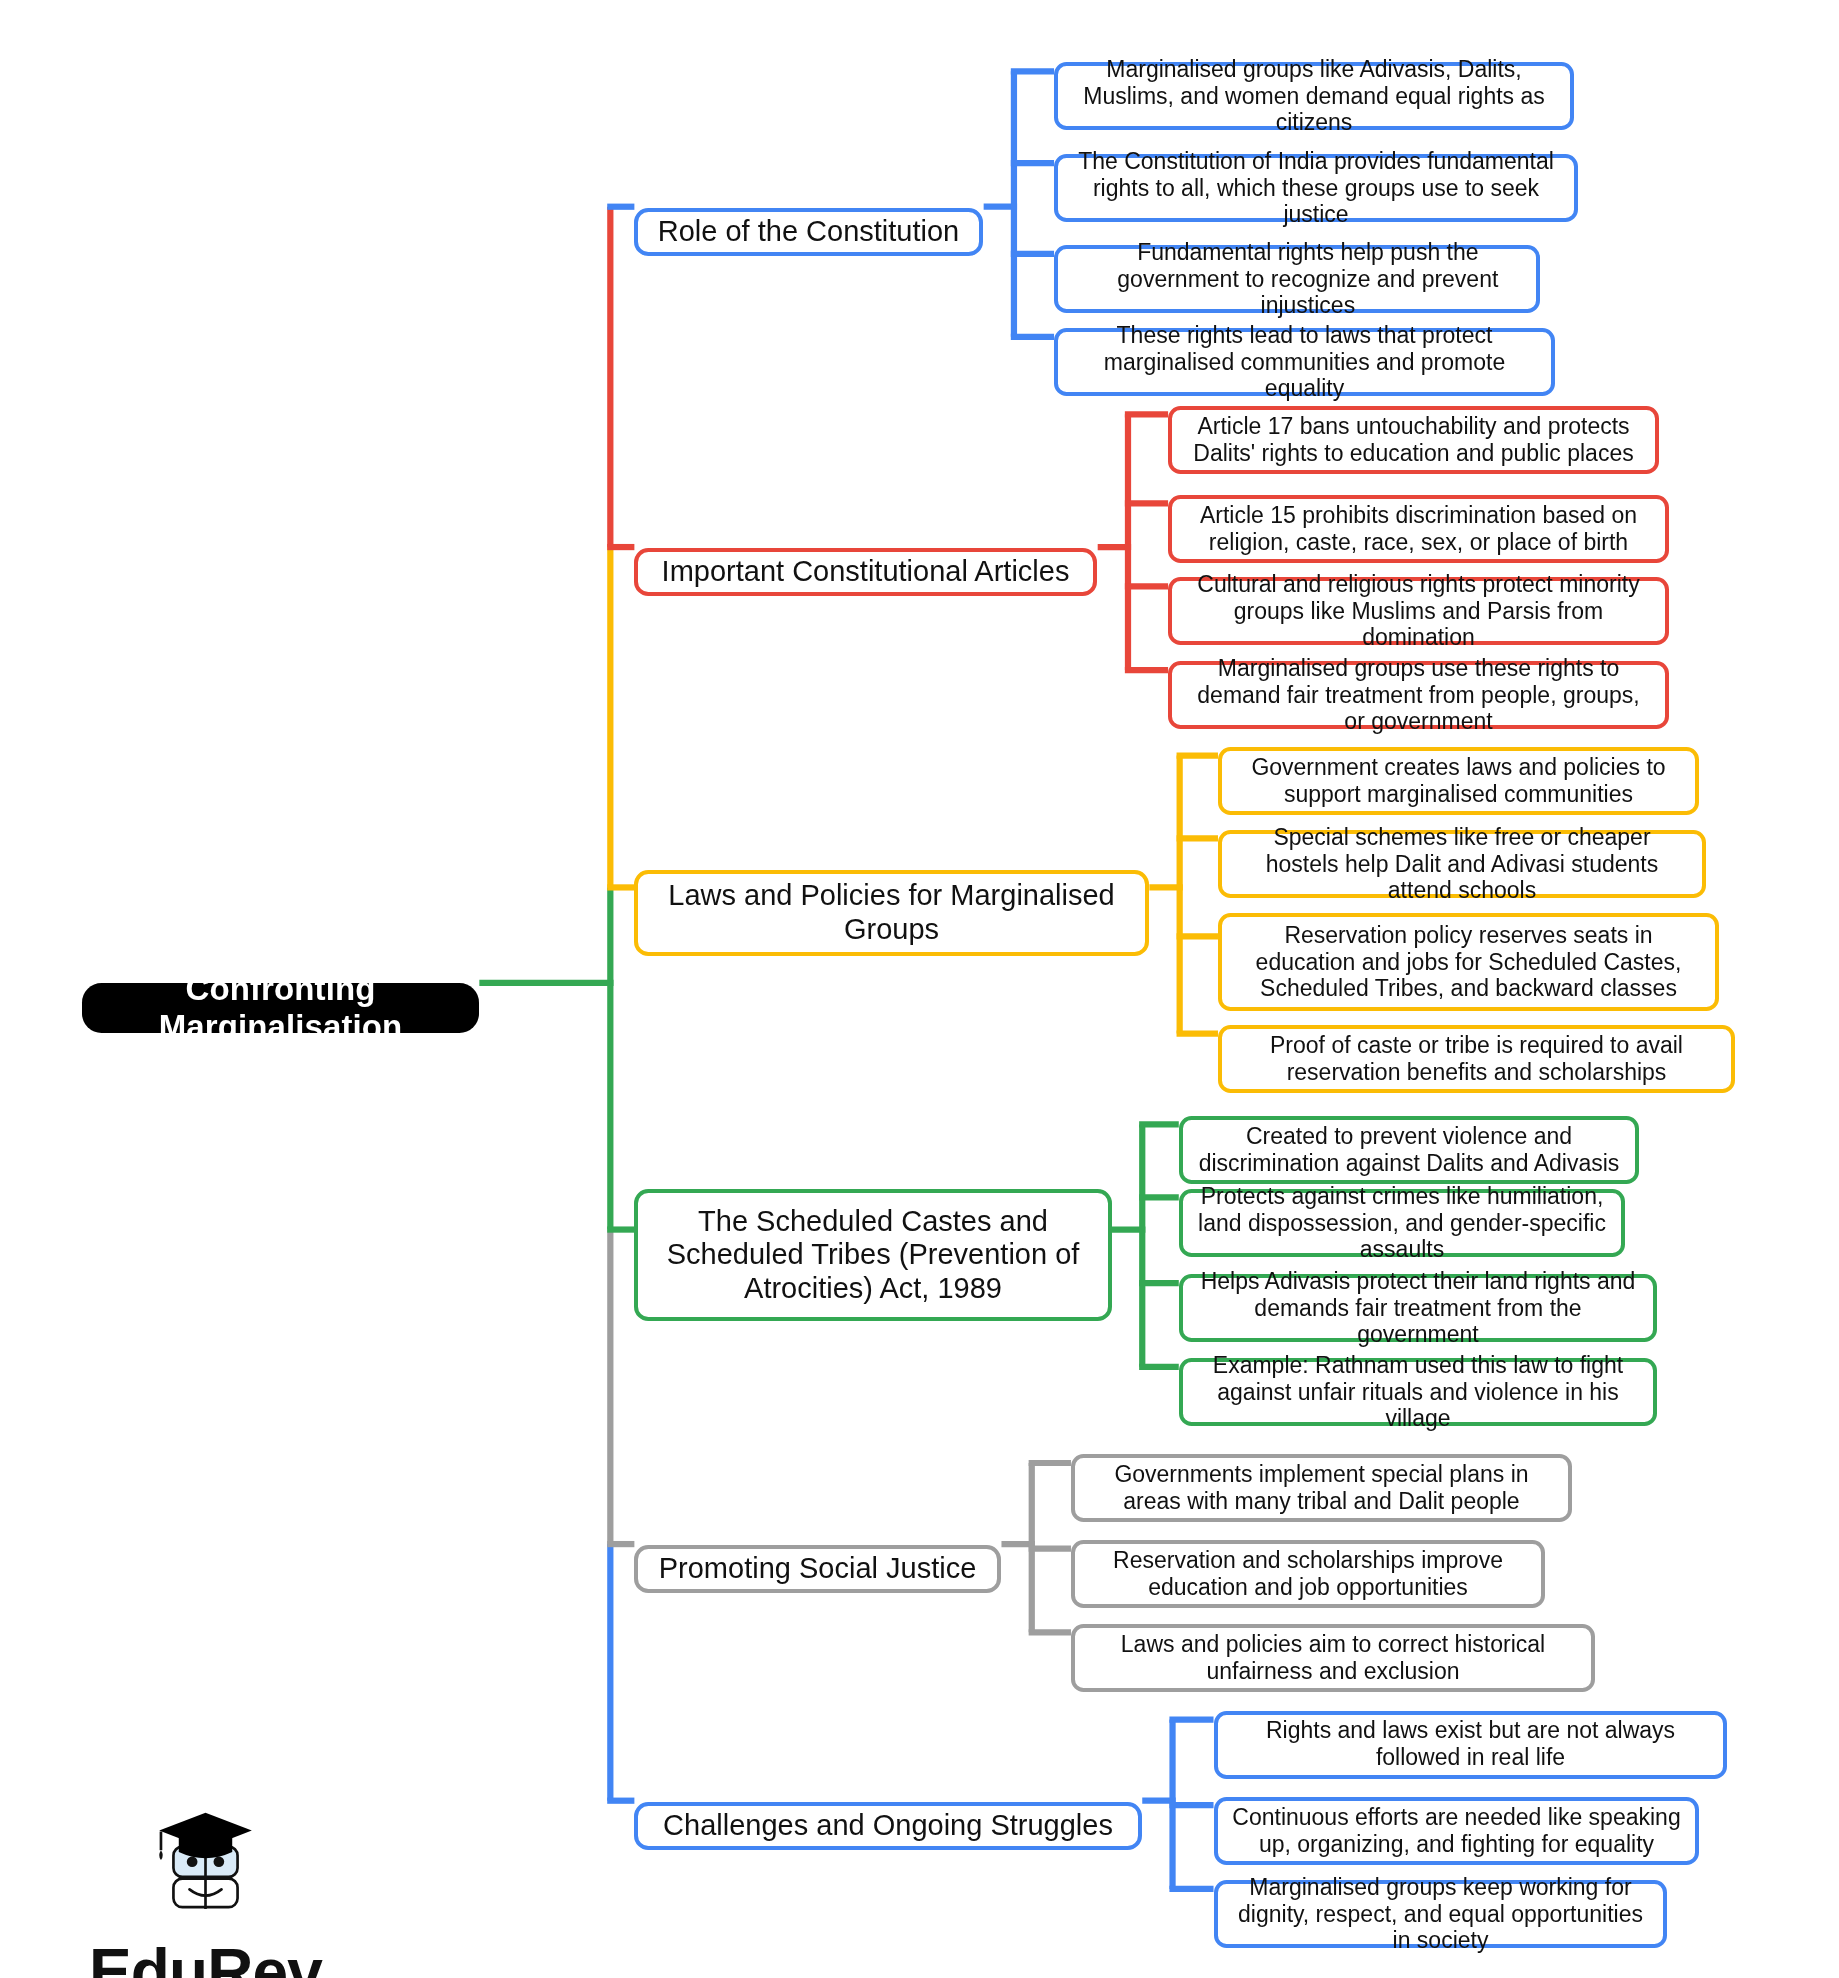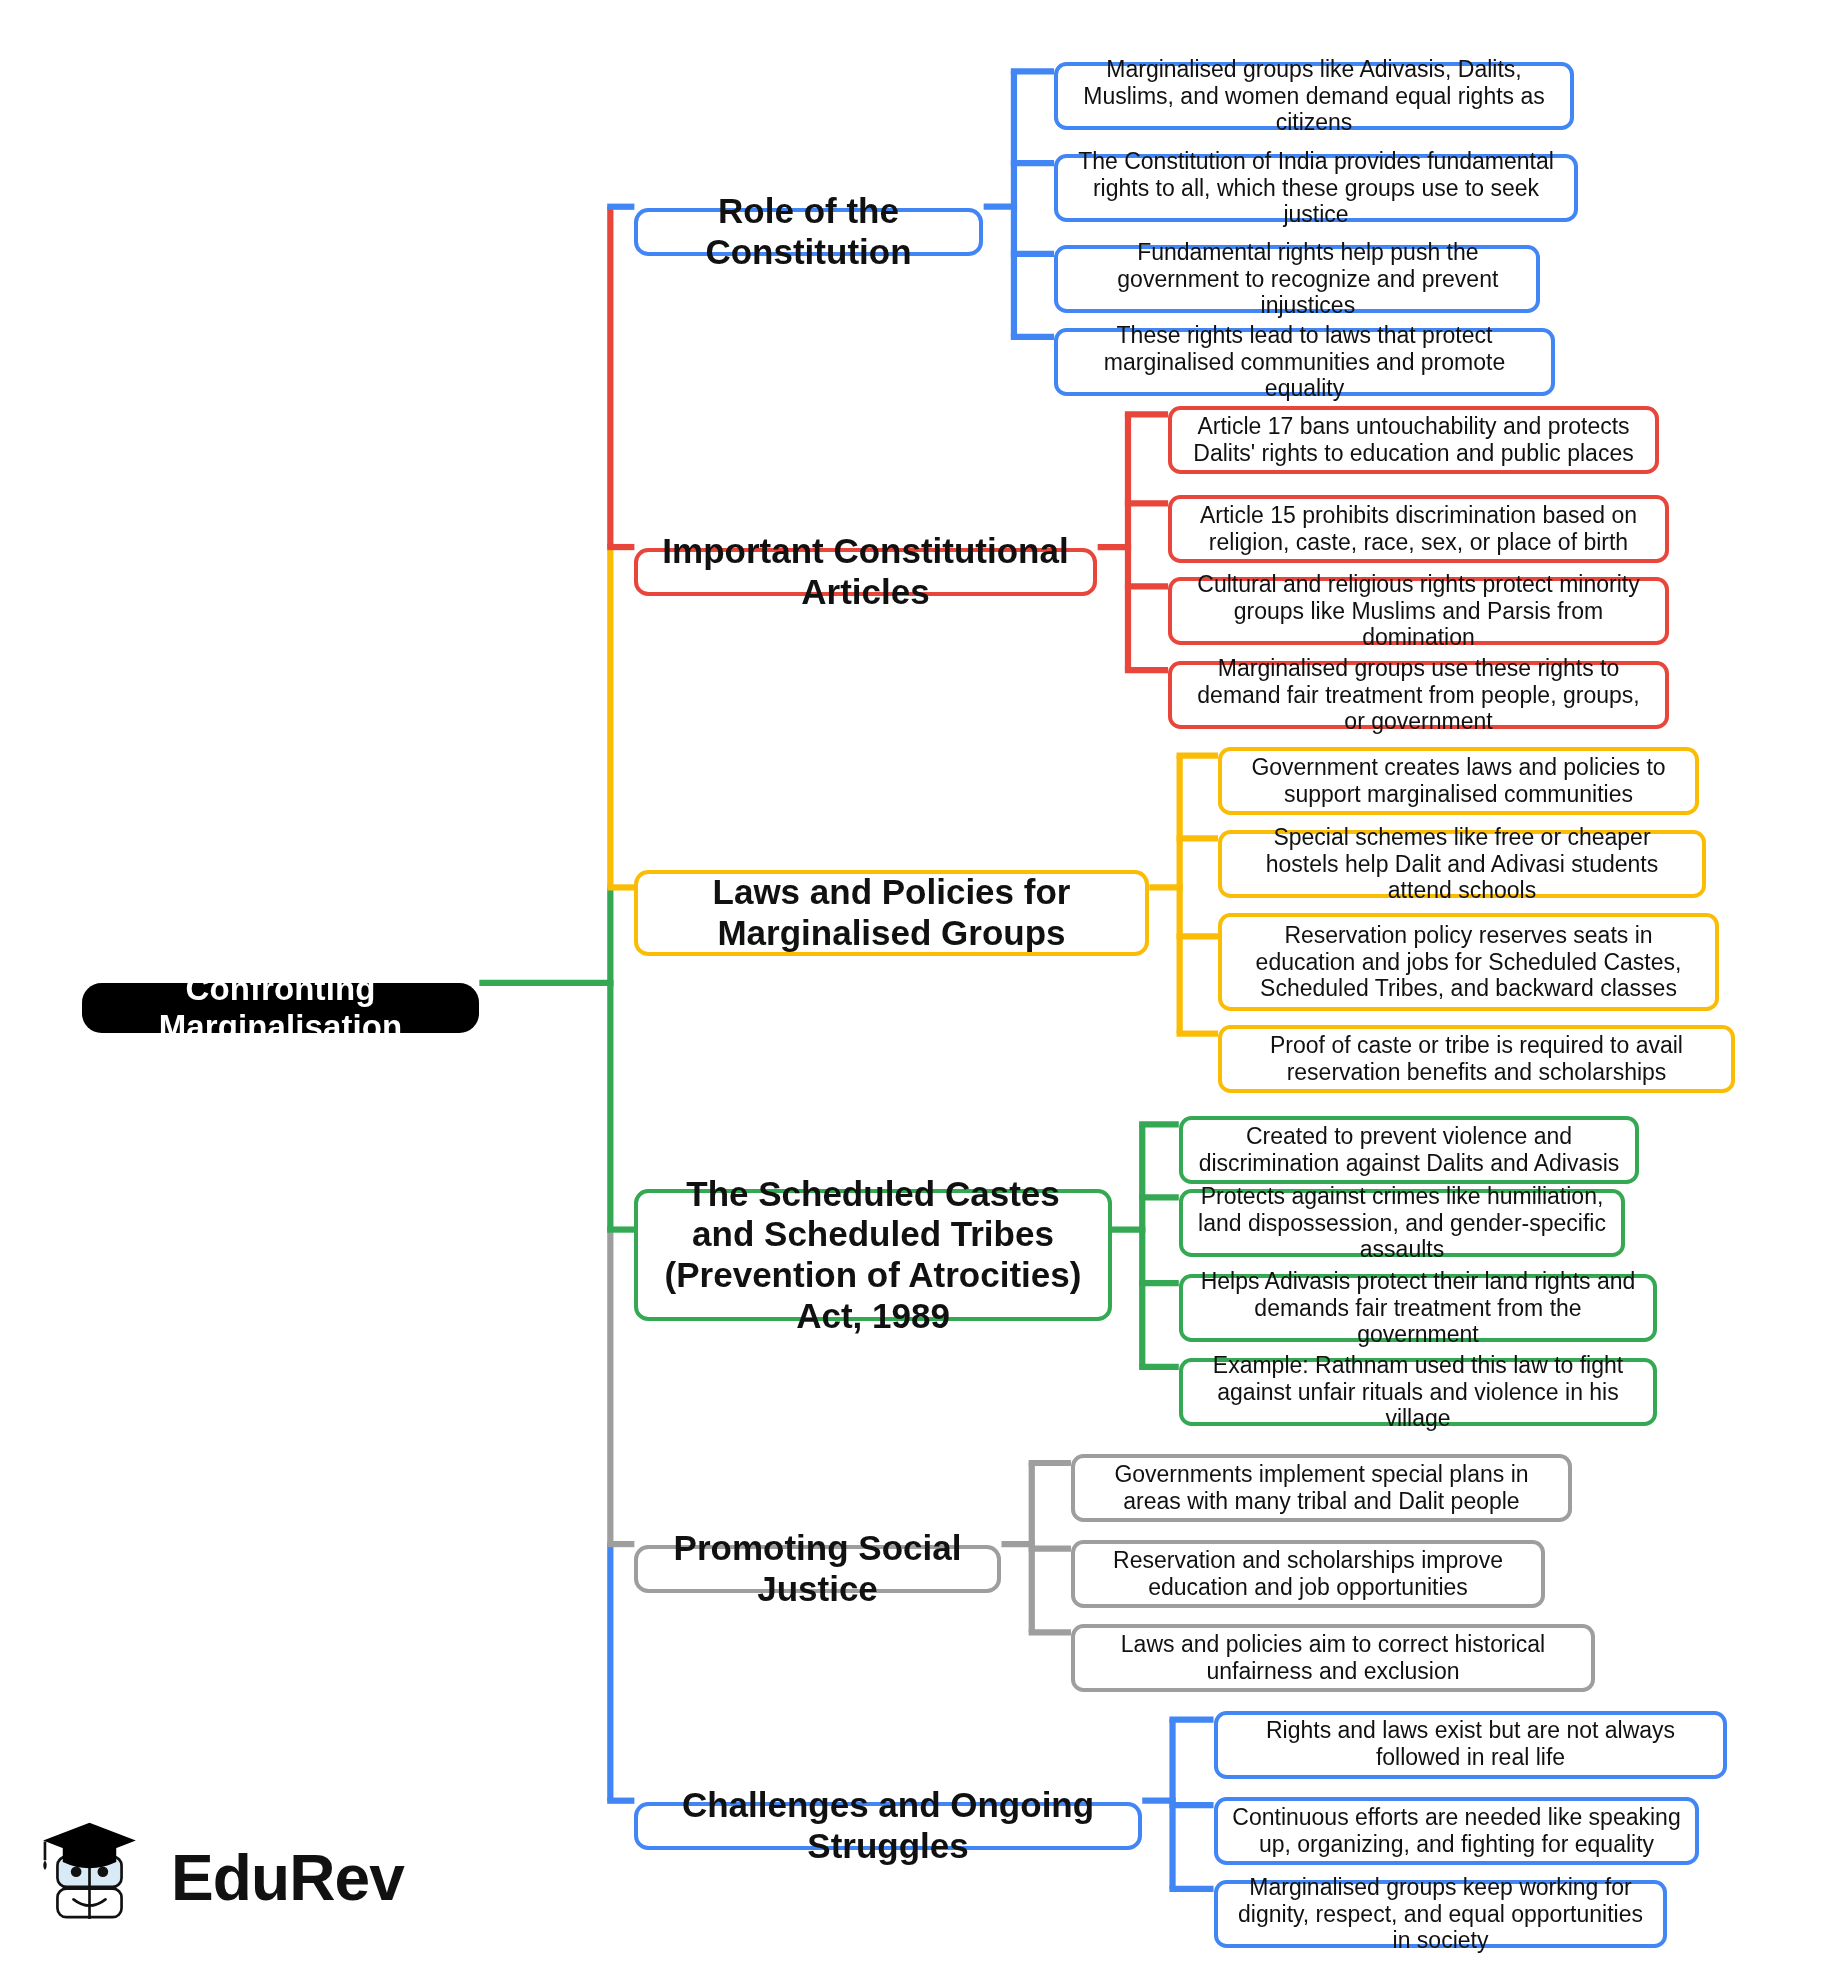--- a/index.html
+++ b/index.html
@@ -50,23 +50,22 @@
     font-size: 33px;
     border-radius: 19.6px;
     padding: 0 19.6px;
     letter-spacing: 0.1px;
   }
 
   .branch {
     border-style: solid;
     border-width: 4.5px;
     border-radius: 14.3px;
-    font-size: 35px;
+    font-size: 29px;
     padding: 5px 18px;
-    font-weight: bold;
   }
 
   .leaf {
     border-style: solid;
     border-width: 4.5px;
     border-radius: 12.5px;
     font-size: 23px;
     padding: 4.5px 14.3px;
   }
 
@@ -77,21 +76,22 @@
 
   
   #logo {
     position: absolute;
     left: 36px;
     top: 1811px;
     width: 339px;
     height: 134px;
     display: flex;
     align-items: center;
-    gap: 28px;
+    gap: 15px;
+    flex-direction: column;
   }
   #logo-mark { width: 107px; height: 114px; flex: 0 0 auto; }
   #logo-text {
     font-size: 64px;
     font-weight: bold;
     color: #111111;
     letter-spacing: -0.9px;
     line-height: 1;
   }
 </style>

